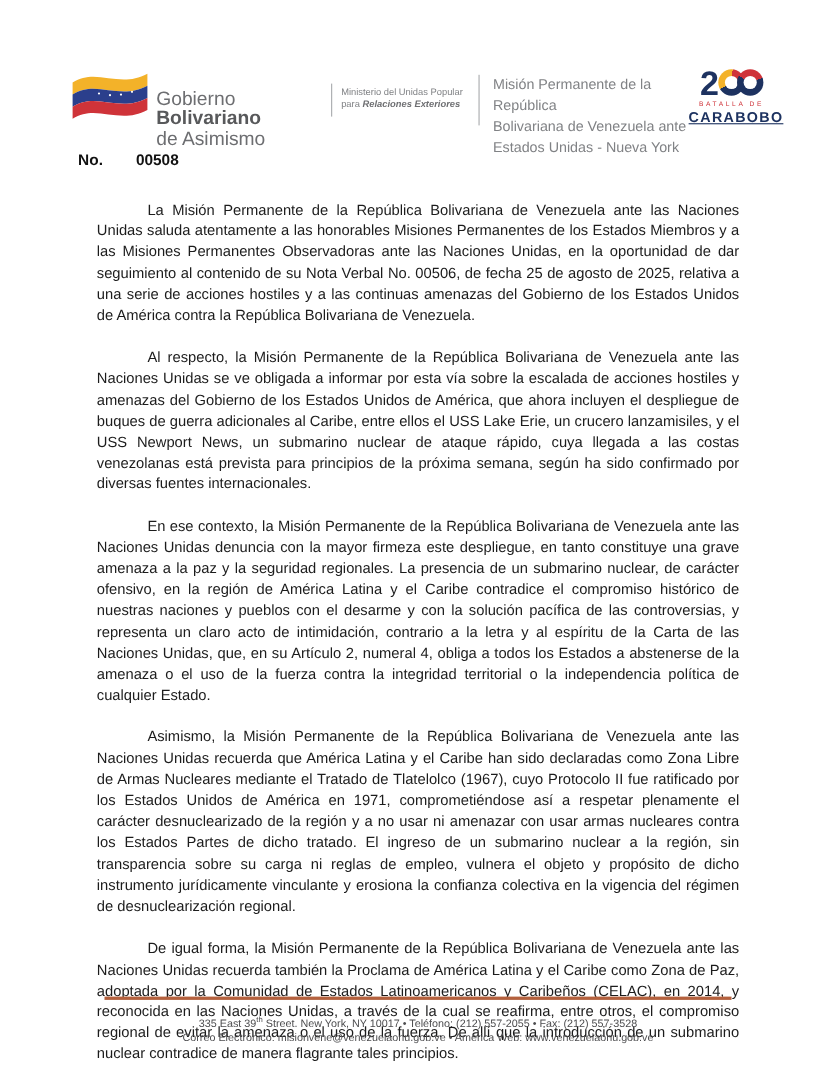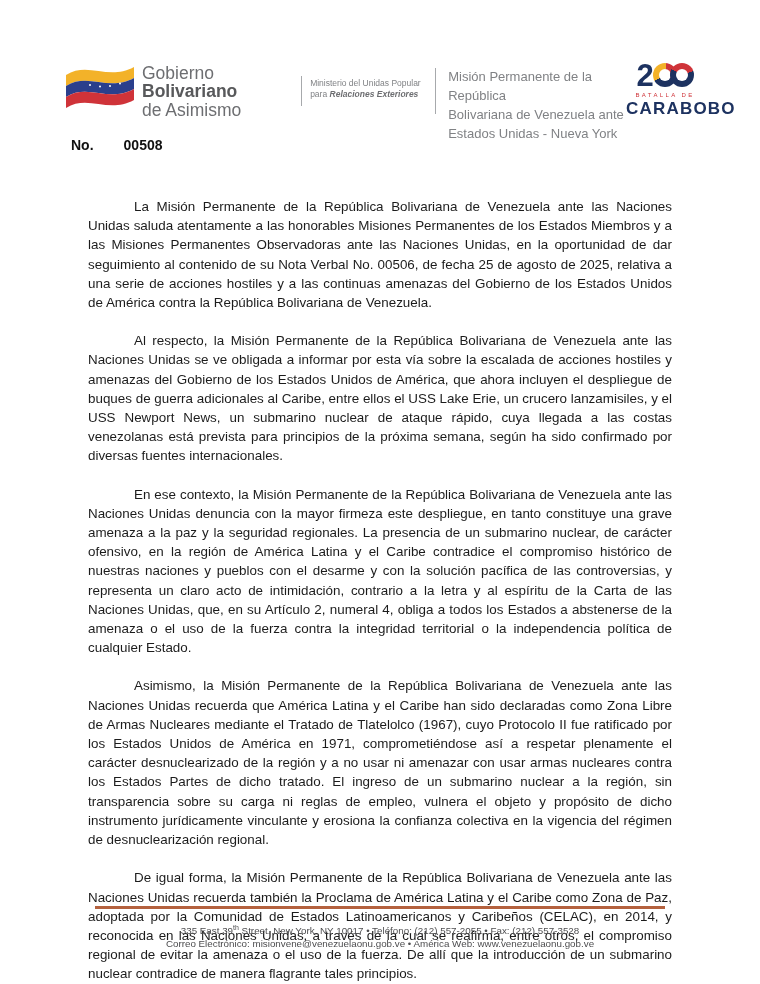--- a/index.html
+++ b/index.html
@@ -9,47 +9,47 @@
     color:#1f1f1f; overflow:hidden;
     box-shadow:0 0 4px rgba(0,0,0,.25);
   }
 
   
   .letterhead {
     position:absolute; top:60px; left:62px; right:56px;
     display:flex; align-items:flex-start;
   }
   .flag-wrap { width:76px; height:50px; flex:0 0 auto; }
-  .gov-block { margin-left:4px; margin-top:4px; color:#6d6e71; line-height:1.05; }
+  .gov-block { margin-left:4px; margin-top:20px; color:#6d6e71; line-height:1.05; }
   .gov-line1 { font-size:17.5px; }
   .gov-line1 b { color:#58595b; }
   .gov-line2 { font-size:17.5px; }
   .vdiv1 { width:1px; background:#a7a9ac; height:30px; margin:16px 8px 0 10px; flex:0 0 auto; }
   .ministry-block { margin-top:18px; font-size:8.5px; color:#808285; line-height:1.35; flex:0 0 auto; }
   .ministry-block b { color:#6d6e71;font-style:italic; }
   .vdiv2 { width:1.5px; background:#a7a9ac; height:46px; margin:8px 12px 0 14px; flex:0 0 auto; }
   .mission-block { margin-top:8px; font-size:13px; color:#808285; line-height:1.45; flex:1 1 auto; }
   .bicent { margin-top:0; text-align:center; flex:0 0 auto; width:78px; }
   .bicent-row { display:flex; align-items:center; justify-content:center; height:30px; }
   .bicent-2 { font-size:31px; font-weight:800; color:#1d3260; letter-spacing:-2px; line-height:1; }
   .ring { width:24px; height:24px; border-radius:50%; position:relative; flex:0 0 auto; }
   .ring::after { content:""; position:absolute; inset:6px; background:#fff; border-radius:50%; }
   .ring1 { background:conic-gradient(from -120deg, #f3b229 0deg 125deg, #cf3339 125deg 235deg, #1d3260 235deg 360deg); margin-left:1px; }
   .ring2 { background:conic-gradient(from -60deg, #cf3339 0deg 130deg, #1d3260 130deg 360deg); margin-left:-7px; }
   .bicent-sub { font-size:6px; letter-spacing:2.4px; color:#cf3339; margin-top:2px; }
-  .bicent-title { font-size:17px; font-weight:bold; color:#1d3260; letter-spacing:1.2px; margin-top:1px; }
+  .bicent-title { font-size:13px; font-weight:bold; color:#1d3260; letter-spacing:1.2px; margin-top:1px;text-decoration:underline; }
 
   
   .refline { position:absolute; top:137px; left:71px; font-size:14px; font-weight:bold; color:#111; }
   .refline .refnum { margin-left:30px; }
 
   
   .body-text { position:absolute; top:181px; left:88px; width:584px; }
   .body-text p {
-    margin:16px 0 19px 0; font-size:13.4px; line-height:19.2px;
+    margin:0 0 19px 0; font-size:13.4px; line-height:19.2px;
     text-align:justify; text-indent:46px; color:#1c1c1c;
   }
 
   
   .footer { position:absolute; left:95px; right:95px; top:906px; }
   .footer-rule { height:2.6px; border:none; margin:0 0 12px 0; }
   .footer-text { text-align:center; font-size:9.8px; line-height:13.5px; color:#4d4d4f; }
   .footer-text sup { font-size:7px; }
 </style>
 </head>

